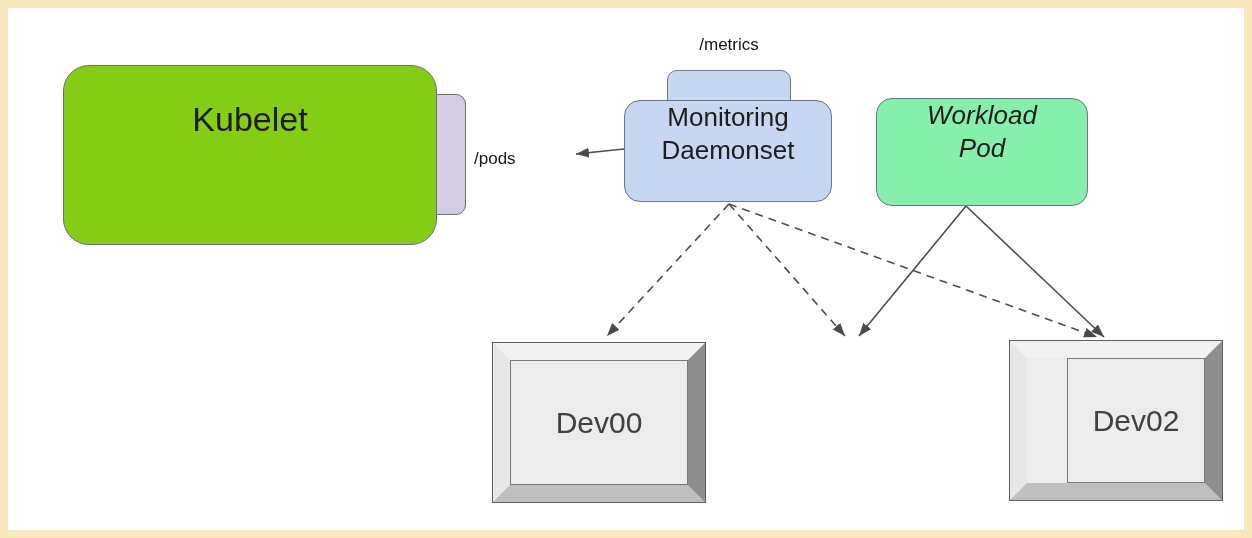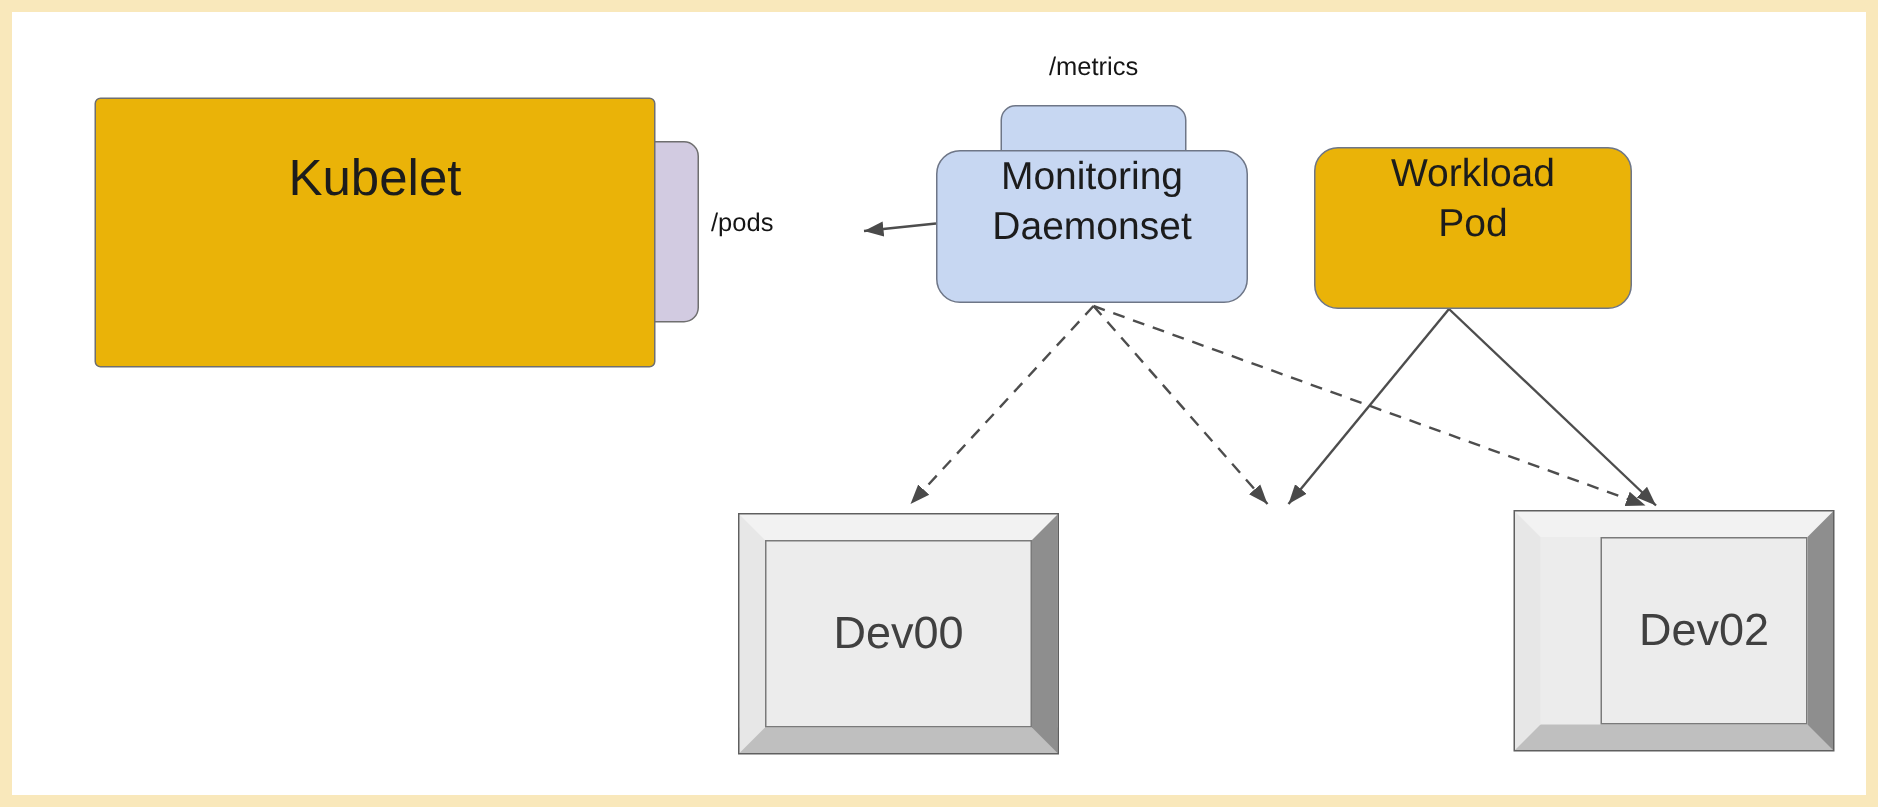--- a/index.html
+++ b/index.html
@@ -22,48 +22,48 @@
     justify-content:flex-start;
     text-align:center;
   }
   
   .kubelet-tab{
     left:392px;top:86px;width:66px;height:121px;
     background:#d2cbe1;border:1.5px solid #6f6f6f;border-radius:10px;
   }
   .kubelet{
     left:55px;top:57px;width:374px;height:180px;
-    background:#eab308;border:1.5px solid #6f6f6f;border-radius:4px;
+    background:#84cc16;border:1.5px solid #6f6f6f;border-radius:26px;
     justify-content:flex-start;
     font-size:34px;
     padding-top:34px;
   }
   
   .monitoring-tab{
     left:659px;top:62px;width:124px;height:50px;
     background:#c7d7f2;border:1.5px solid #6e7687;border-radius:10px;
   }
   .monitoring{
     left:616px;top:92px;width:208px;height:102px;
     background:#c7d7f2;border:1.5px solid #6e7687;border-radius:16px;
     font-size:26px;line-height:33px;
   }
   .workload{
     left:868px;top:90px;width:212px;height:108px;
-    background:#eab308;border:1.5px solid #6e7687;border-radius:16px;
-    font-size:26px;line-height:33px;
+    background:#86efac;border:1.5px solid #6e7687;border-radius:16px;
+    font-size:26px;line-height:33px;font-style:italic;
   }
   
   .endpoint-label{
     position:absolute;
     font-size:17px;
     color:#151515;
     white-space:nowrap;
   }
-  .pods-label{left:466px;top:131px;}
+  .pods-label{left:466px;top:141px;}
   .metrics-label{left:659px;top:27px;width:124px;text-align:center;}
   
   .device{
     position:absolute;
     width:212px;height:159px;
     box-sizing:border-box;
     border-style:solid;
     border-width:17px;
     border-top-color:#f2f2f2;
     border-left-color:#e7e7e7;

